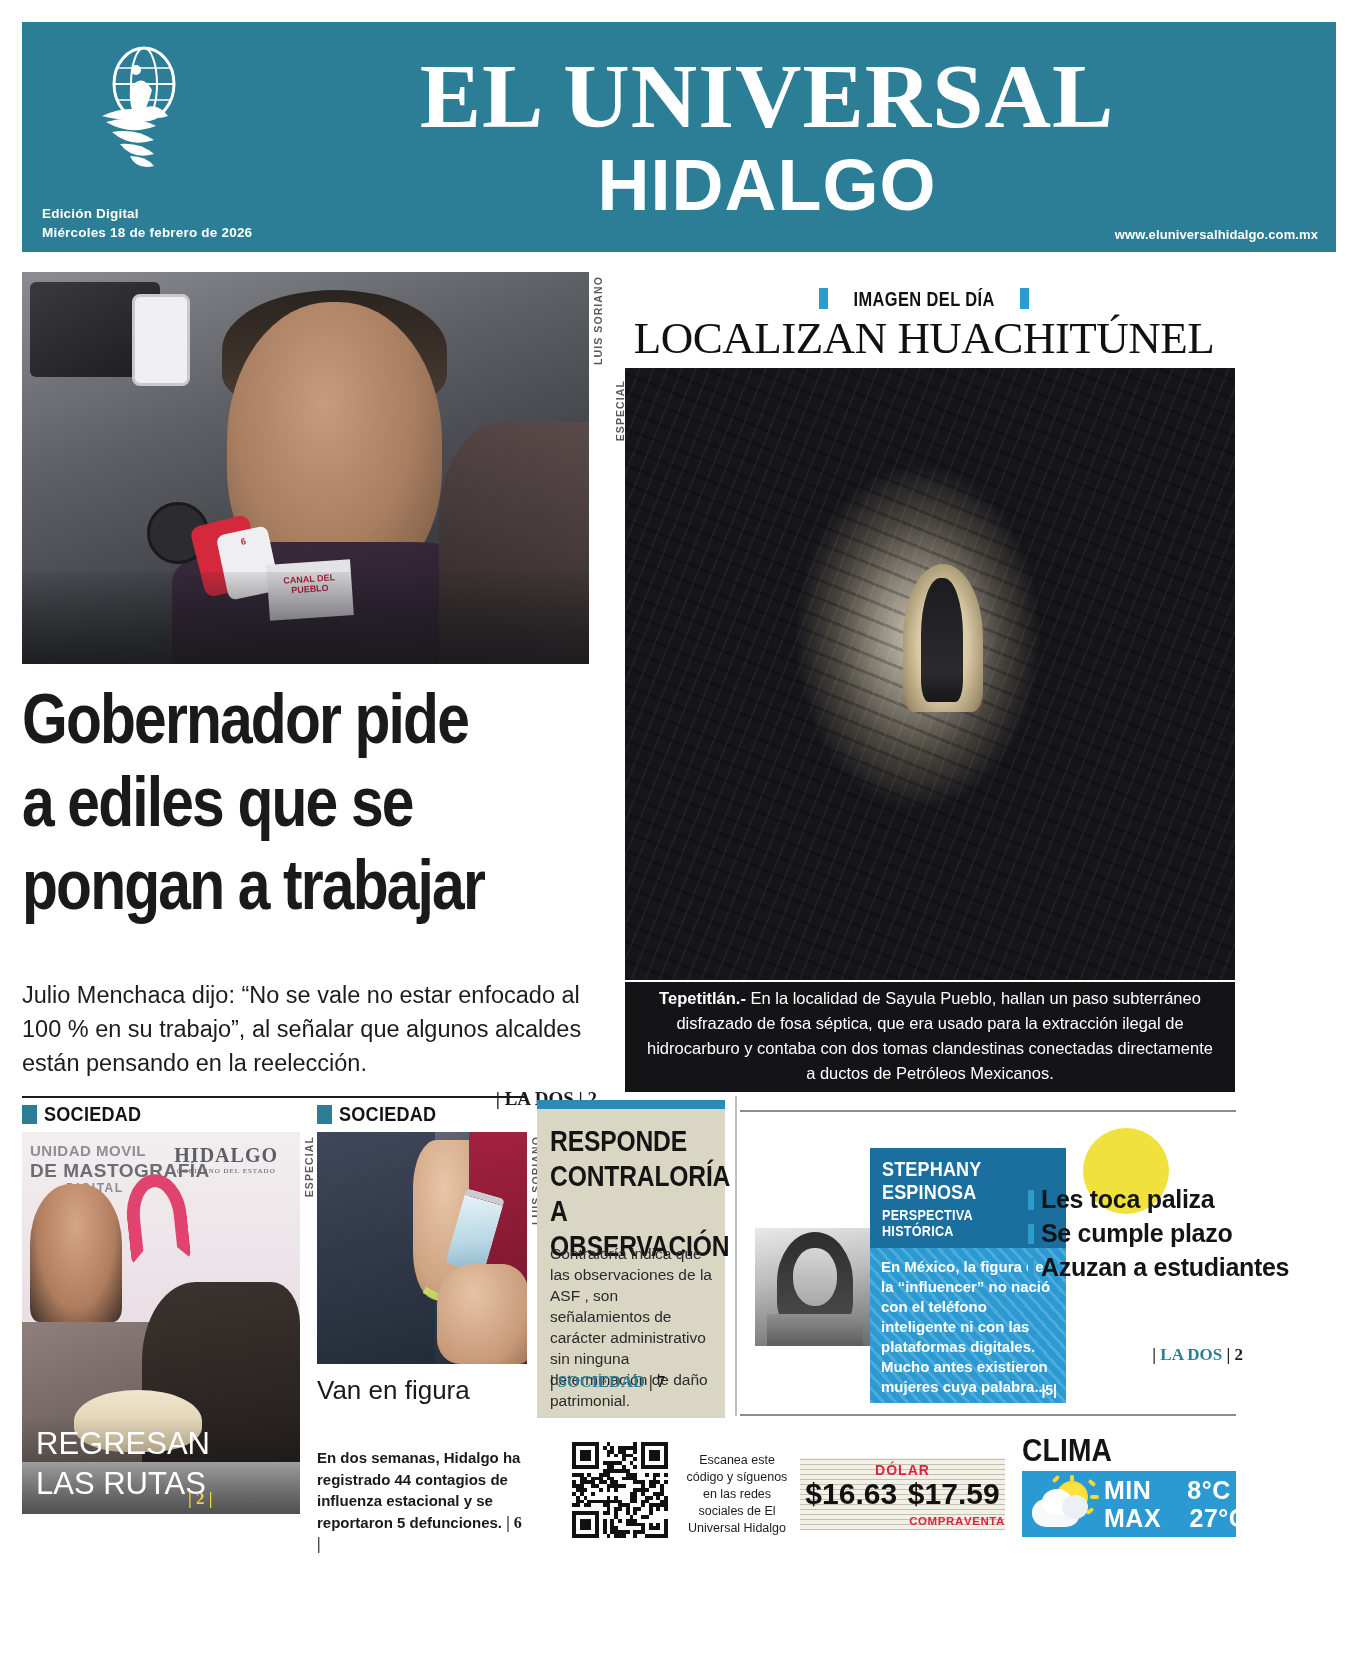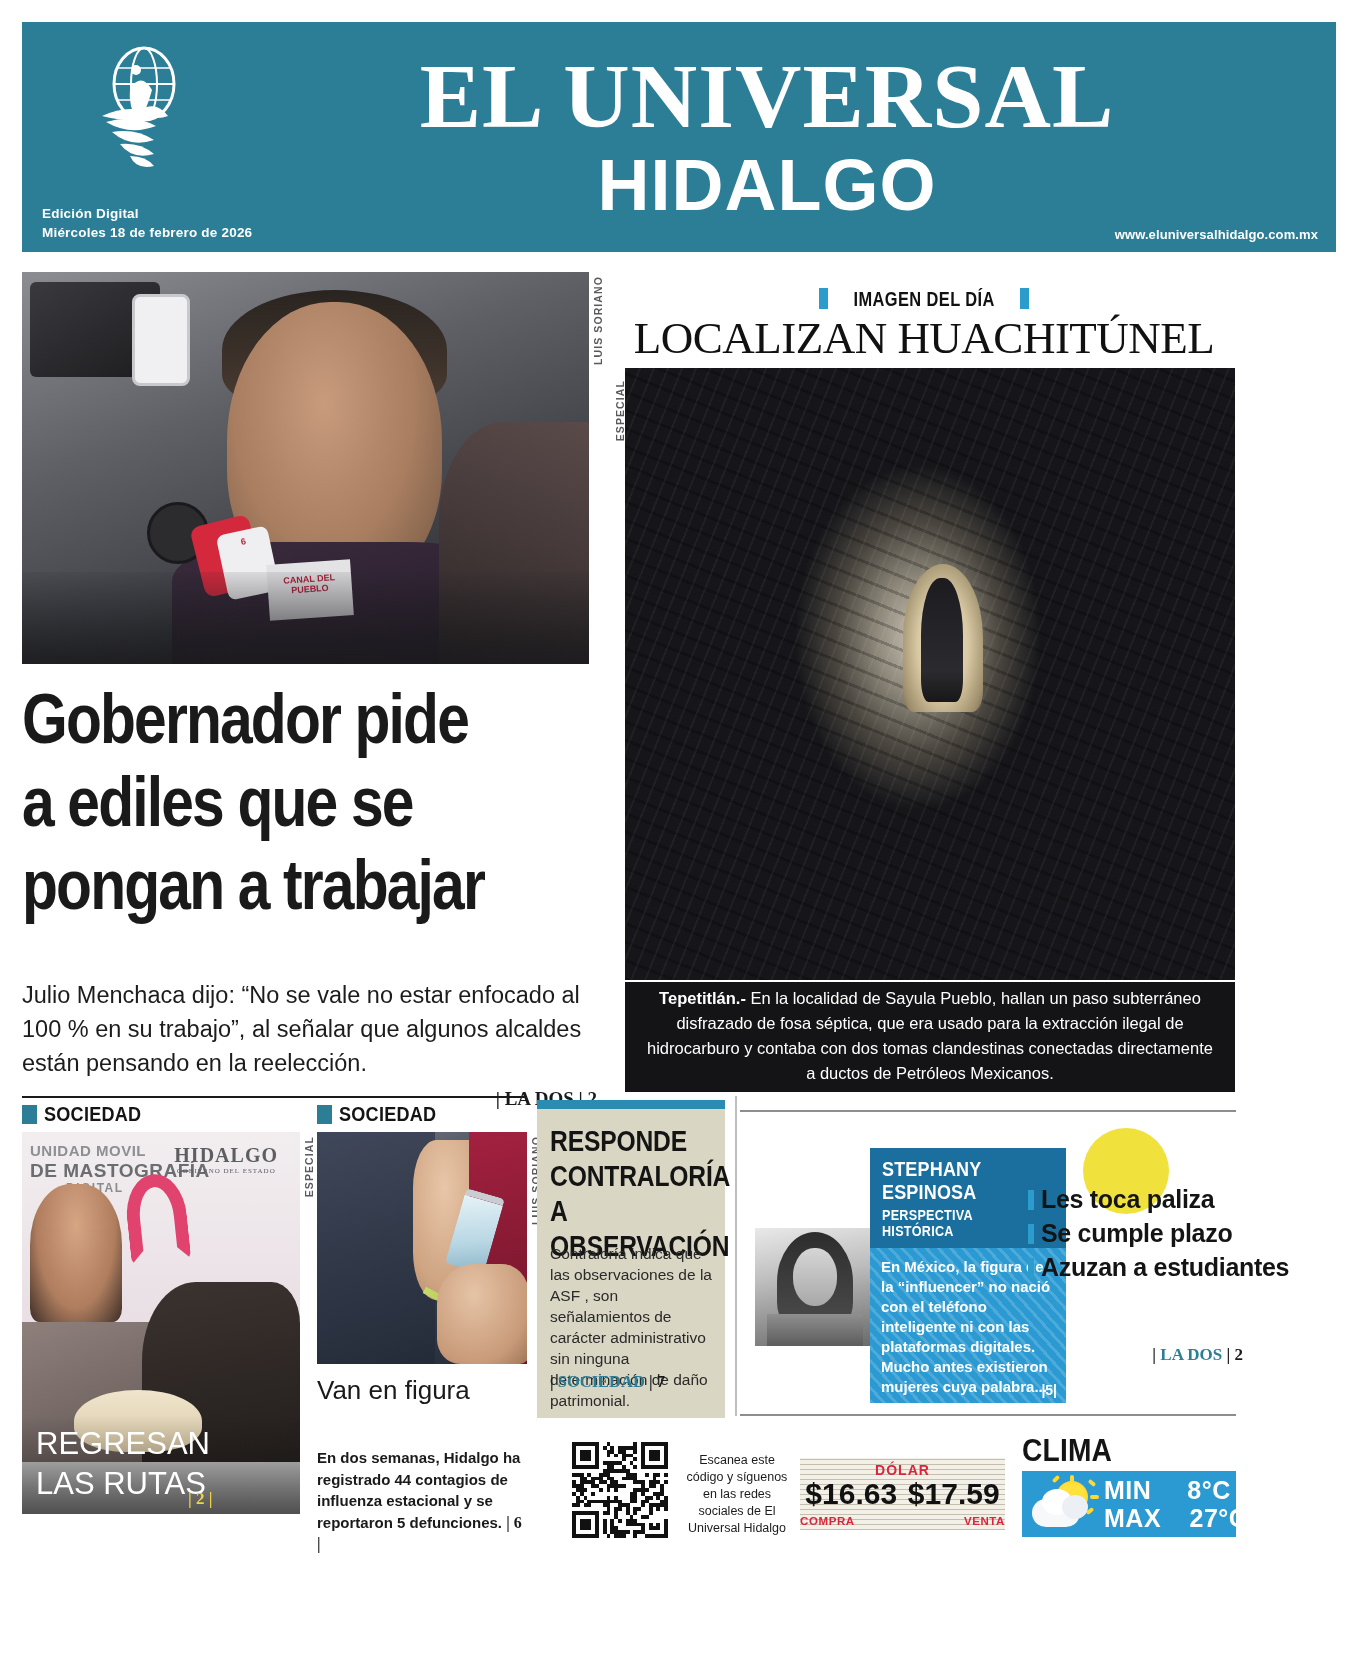--- a/index.html
+++ b/index.html
@@ -426,21 +426,21 @@
     position: absolute; left: 0; top: 4px; width: 205px; text-align: center;
     font-weight: bold; font-size: 14px; color: #d8263c; letter-spacing: 1px;
   }
   .dollar-vals {
     position: absolute; left: 0; top: 19px; width: 205px;
     display:flex; justify-content: space-around;
     font-family:"Liberation Sans",sans-serif; font-weight:bold; font-size:30px; color:#111;
   }
   .dollar-subs {
     position: absolute; left: 0; bottom: 3px; width: 205px;
-    display:flex; justify-content: space-between;
+    display:flex; justify-content: flex-end;
     font-weight:bold; font-size: 11.5px; letter-spacing:0.6px;
   }
   .dollar-subs .c { color:#d8263c; }
   .dollar-subs .v { color:#d8263c; }
 
   .clima-lbl {
     position: absolute; left: 1022px; top: 1432px;
     font-family:"Liberation Sans",sans-serif; font-weight:bold; font-size:32px;
     color:#141414; letter-spacing:0.2px; transform: scaleX(0.88); transform-origin:left center;
   }

